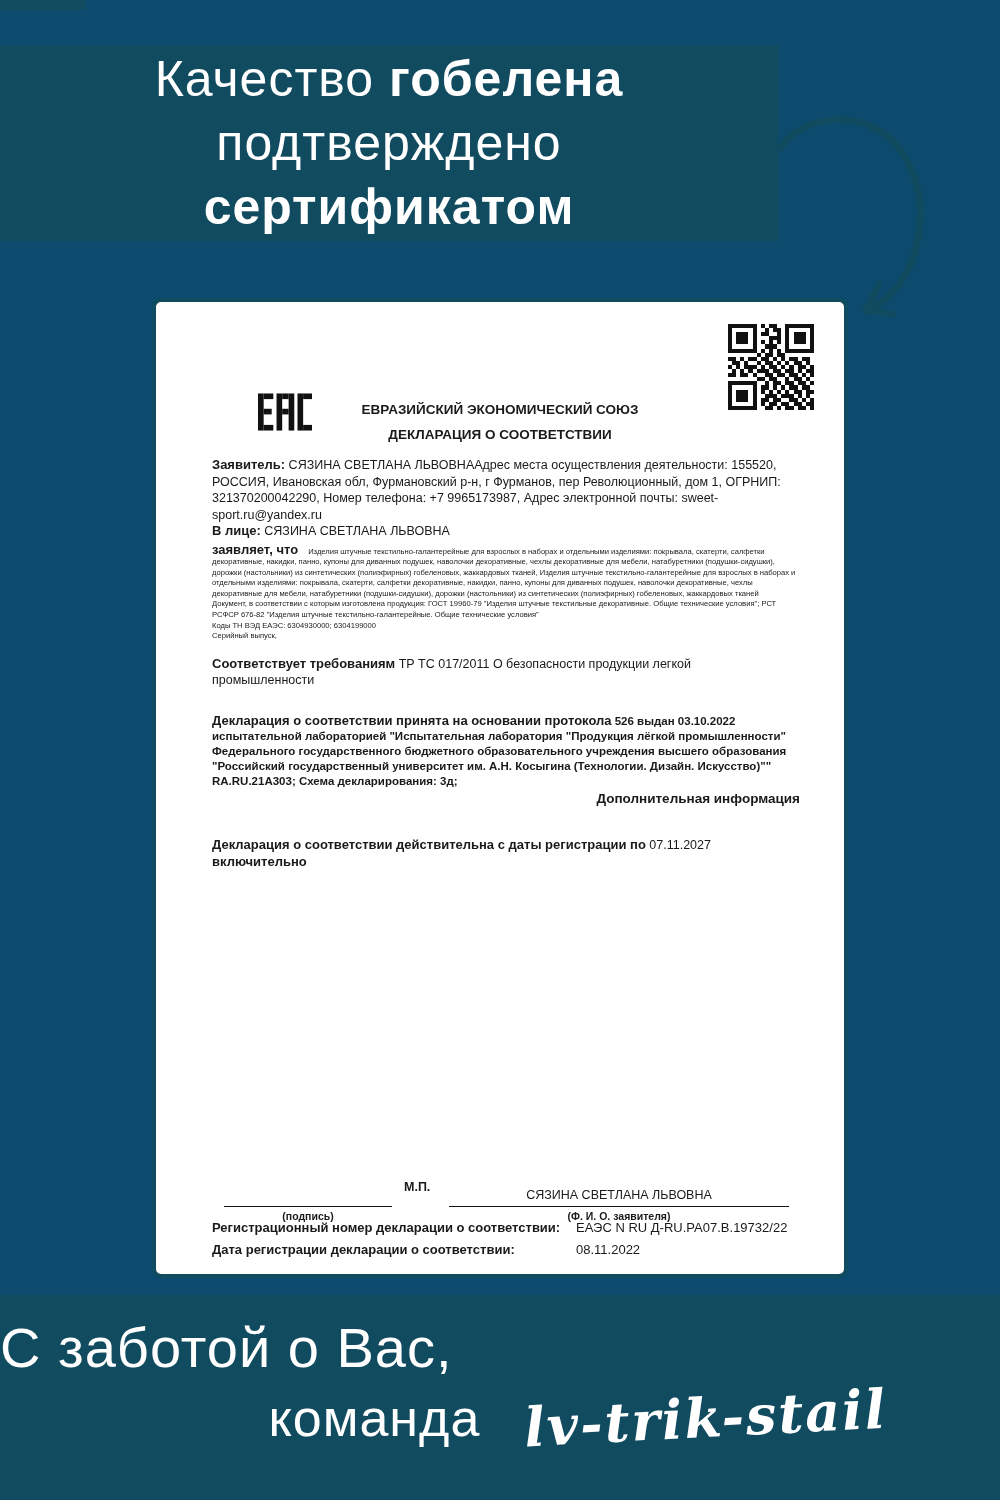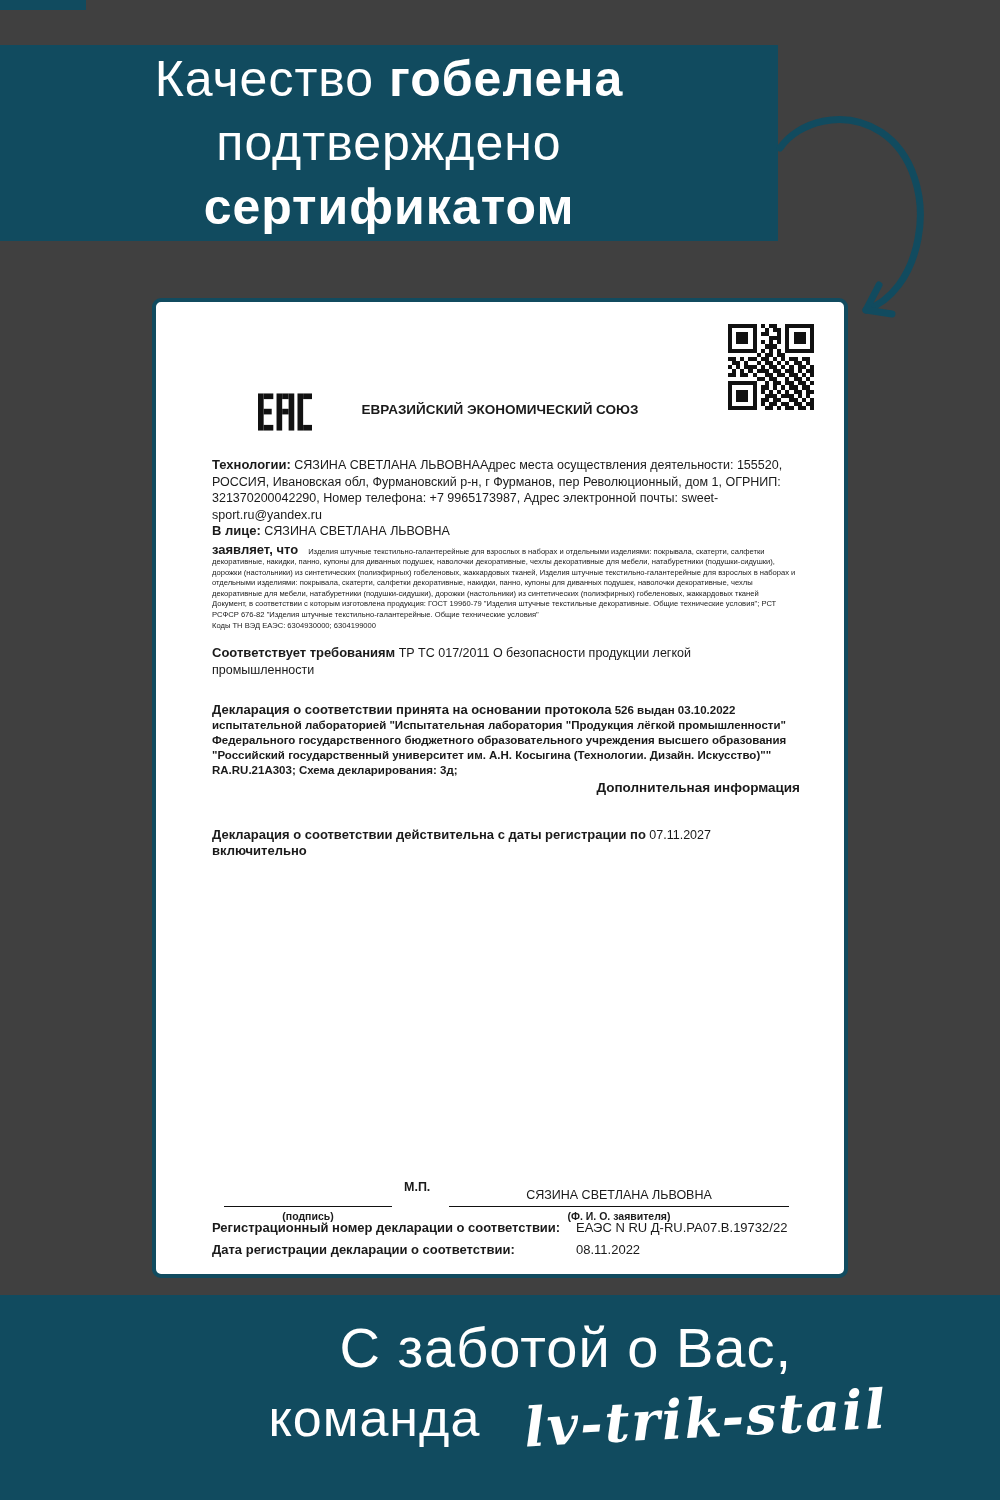--- a/index.html
+++ b/index.html
@@ -1,16 +1,16 @@
 <!DOCTYPE html>
 <html><head>
 <meta charset="utf-8">
 <style>
   html,body{margin:0;padding:0;background:#ffffff;}
-  .page{position:relative;width:1000px;height:1500px;background:#404040;overflow:hidden;
+  .page{position:relative;width:1000px;height:1500px;background:#0c4a6e;overflow:hidden;
         font-family:"Liberation Sans",sans-serif;color:#1a1a1a;}
 
   
   .top-strip{position:absolute;left:0;top:0;width:86px;height:10px;background:var(--teal);}
 
   
   .top-banner{position:absolute;left:0;top:45px;width:778px;height:196px;background:var(--teal);
               display:flex;flex-direction:column;justify-content:center;align-items:center;}
   .top-banner .bl{color:#fff;font-size:50px;line-height:64px;letter-spacing:1px;white-space:nowrap;}
   .top-banner .light{font-weight:400;}
@@ -55,21 +55,21 @@
   .cap-left{position:absolute;left:68px;top:908px;width:168px;text-align:center;font-size:10.5px;font-weight:700;}
   .cap-right{position:absolute;left:293px;top:908px;width:340px;text-align:center;font-size:10.5px;font-weight:700;}
   .reg-label{position:absolute;left:56px;top:918px;font-weight:700;font-size:13px;}
   .reg-value{position:absolute;left:420px;top:918px;font-size:13px;}
   .date-label{position:absolute;left:56px;top:940px;font-weight:700;font-size:13px;}
   .date-value{position:absolute;left:420px;top:940px;font-size:13px;}
 
   
   .bottom-banner{position:absolute;left:0;top:1295px;width:1000px;height:205px;background:var(--teal);
                  color:#fff;}
-  .bot-l1{margin-top:20px;width:792px;text-align:right;font-size:56px;font-weight:400;letter-spacing:1px;}
+  .bot-l1{margin-top:20px;width:792px;text-align:left;font-size:56px;font-weight:400;letter-spacing:1px;}
   .bot-l2{margin-top:6px;display:flex;justify-content:center;align-items:center;gap:44px;
           transform:translateX(78px);}
   .bot-l2 .word{font-size:52px;font-weight:400;letter-spacing:1px;}
   .brand{font-family:"DejaVu Serif",serif;font-style:italic;font-weight:700;font-size:54px;
          transform:rotate(-3deg);letter-spacing:2px;}
 </style>
 </head>
 <body>
 
 <div class="page" style="--teal:#114B5F">
@@ -549,32 +549,34 @@
           <rect x="38" y="0" width="7" height="46"></rect>
             <rect x="30" y="19" width="8" height="7"></rect>
           <rect x="49" y="0" width="7" height="46"></rect>
             <rect x="56" y="0" width="11" height="7"></rect>
           <rect x="56" y="39" width="11" height="7"></rect>
         </g>
       </svg>
     </div>
 
     <div class="cert-title">ЕВРАЗИЙСКИЙ ЭКОНОМИЧЕСКИЙ СОЮЗ</div>
+    <div class="cert-title2">ДЕКЛАРАЦИЯ О СООТВЕТСТВИИ</div>
 
     <div class="body">
 
-      <p class="p"><b>Технологии:</b><span> СЯЗИНА СВЕТЛАНА ЛЬВОВНААдрес места осуществления деятельности: 155520, РОССИЯ, Ивановская обл, Фурмановский р-н, г Фурманов, пер Революционный, дом 1, ОГРНИП: 321370200042290, Номер телефона: +7 9965173987, Адрес электронной почты: sweet-sport.ru@yandex.ru</span></p>
+      <p class="p"><b>Заявитель:</b><span> СЯЗИНА СВЕТЛАНА ЛЬВОВНААдрес места осуществления деятельности: 155520, РОССИЯ, Ивановская обл, Фурмановский р-н, г Фурманов, пер Революционный, дом 1, ОГРНИП: 321370200042290, Номер телефона: +7 9965173987, Адрес электронной почты: sweet-sport.ru@yandex.ru</span></p>
 
       <p class="p"><b>В лице:</b><span> СЯЗИНА СВЕТЛАНА ЛЬВОВНА</span></p>
 
       <p class="p tiny mt6"><span class="lbl-big">заявляет, что</span><span>Изделия штучные текстильно-галантерейные для взрослых в наборах и отдельными изделиями: покрывала, скатерти, салфетки декоративные, накидки, панно, купоны для диванных подушек, наволочки декоративные, чехлы декоративные для мебели, натабуретники (подушки-сидушки), дорожки (настольники) из синтетических (полиэфирных) гобеленовых, жаккардовых тканей, Изделия штучные текстильно-галантерейные для взрослых в наборах и отдельными изделиями: покрывала, скатерти, салфетки декоративные, накидки, панно, купоны для диванных подушек, наволочки декоративные, чехлы декоративные для мебели, натабуретники (подушки-сидушки), дорожки (настольники) из синтетических (полиэфирных) гобеленовых, жаккардовых тканей</span></p>
 
 
       <p class="p tiny">Документ, в соответствии с которым изготовлена продукция: ГОСТ 19960-79 "Изделия штучные текстильные декоративные. Общие технические условия"; РСТ РСФСР 676-82 "Изделия штучные текстильно-галантерейные. Общие технические условия"</p>
       <p class="p tiny">Коды ТН ВЭД ЕАЭС: 6304930000; 6304199000</p>
+      <p class="p tiny">Серийный выпуск,</p>
 
       <p class="p complies"><b>Соответствует требованиям</b><span> ТР ТС 017/2011 О безопасности продукции легкой промышленности</span></p>
 
       <p class="p basis"><b>Декларация о соответствии принята на основании протокола</b><span> 526 выдан 03.10.2022  испытательной лабораторией "Испытательная лаборатория "Продукция лёгкой промышленности" Федерального государственного бюджетного образовательного учреждения высшего  образования "Российский государственный университет им. А.Н. Косыгина (Технологии. Дизайн. Искусство)"" RA.RU.21А303; Схема декларирования: 3д;</span></p>
 
       <p class="p add-info">Дополнительная информация</p>
 
       <p class="p validity"><b>Декларация о соответствии действительна с даты регистрации по</b><span> 07.11.2027 </span><b>включительно</b></p>
 
     </div>

